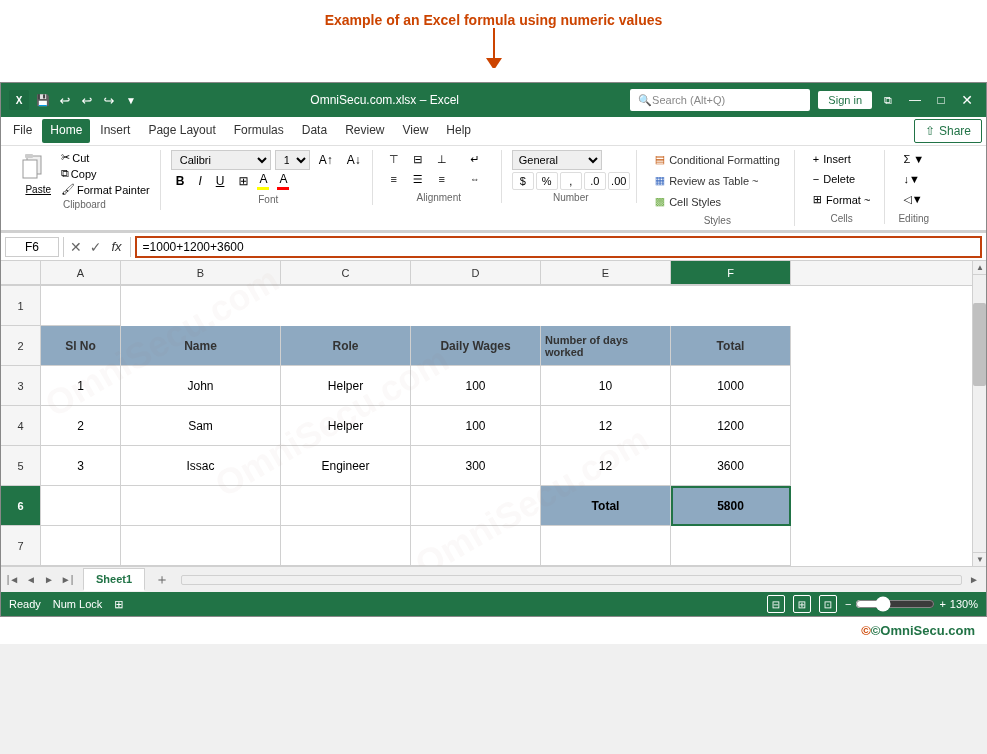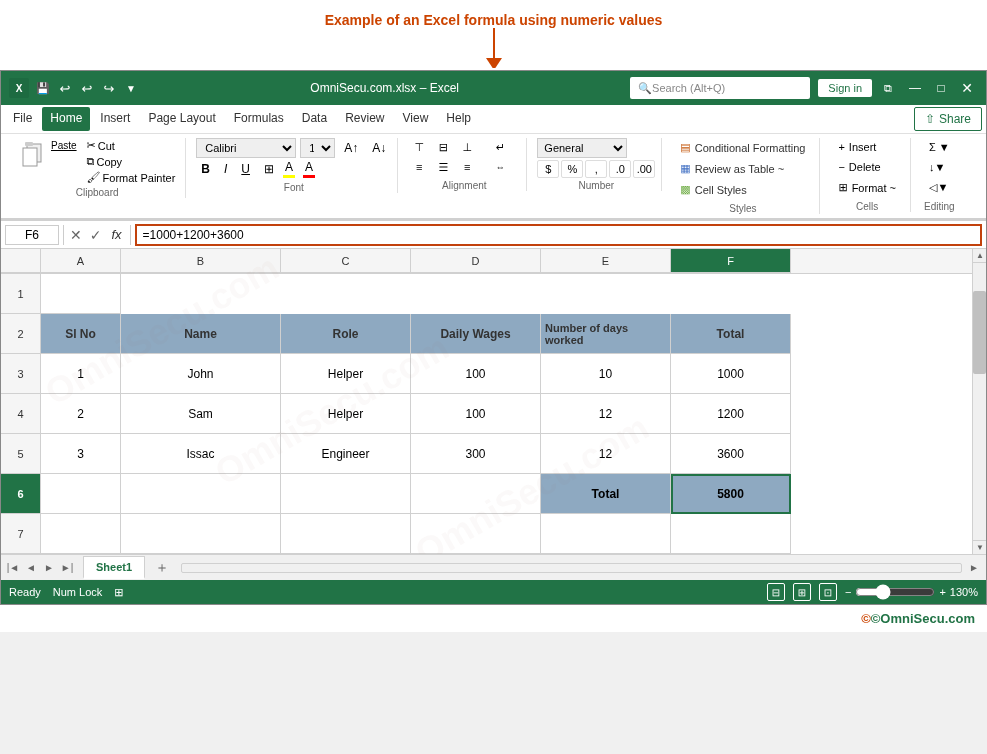--- a/index.html
+++ b/index.html
@@ -53,21 +53,21 @@
     .menu-share { margin-left: auto; display: flex; align-items: center; gap: 4px; padding: 4px 10px; color: #217346; cursor: pointer; border: 1px solid #217346; border-radius: 2px; font-size: 12px; }
 
     
     .ribbon-content { display: flex; padding: 4px 8px; gap: 4px; align-items: flex-start; border-bottom: 2px solid #d0d0d0; min-height: 78px; }
     .ribbon-group { display: flex; flex-direction: column; border-right: 1px solid #e0e0e0; padding: 0 6px; min-width: fit-content; }
     .ribbon-group:last-child { border-right: none; }
     .ribbon-group-label { text-align: center; font-size: 10px; color: #666; margin-top: auto; padding-top: 2px; }
 
     
     .clipboard-group .top-row { display: flex; gap: 2px; align-items: flex-start; }
-    .paste-btn { display: flex; flex-direction: row; align-items: flex-start; padding: 2px 4px; cursor: pointer; text-decoration: underline; }
+    .paste-btn { display: flex; flex-direction: column; align-items: flex-end; padding: 2px 4px; cursor: pointer; text-decoration: underline; }
     .paste-icon { width: 32px; height: 32px; background: #217346; border-radius: 2px; display: flex; align-items: center; justify-content: center; color: white; font-size: 18px; }
     .clipboard-small { display: flex; flex-direction: column; gap: 1px; }
     .small-btn { padding: 1px 4px; cursor: pointer; font-size: 11px; display: flex; align-items: center; gap: 2px; border-radius: 2px; }
 
     
     .font-group .row1 { display: flex; gap: 4px; align-items: center; margin-bottom: 2px; }
     .font-group .row2 { display: flex; gap: 4px; align-items: center; margin-bottom: 2px; }
     .font-name-box { border: 1px solid #ccc; padding: 2px 4px; font-size: 11px; width: 100px; cursor: pointer; }
     .font-size-box { border: 1px solid #ccc; padding: 2px 4px; font-size: 11px; width: 35px; cursor: pointer; }
     .font-btn { padding: 2px 5px; border: none; background: none; cursor: pointer; font-size: 12px; border-radius: 2px; }
@@ -166,21 +166,21 @@
     .vscroll-track { flex: 1; position: relative; }
     .vscroll-thumb { position: absolute; top: 10%; width: 100%; height: 30%; background: #c0c0c0; border-radius: 2px; cursor: pointer; }
     .vscroll-top { width: 14px; height: 14px; display: flex; align-items: center; justify-content: center; cursor: pointer; font-size: 8px; color: #666; border-bottom: 1px solid #d0d0d0; }
     .vscroll-bottom { width: 14px; height: 14px; display: flex; align-items: center; justify-content: center; cursor: pointer; font-size: 8px; color: #666; border-top: 1px solid #d0d0d0; }
   </style>
 </head>
 <body>
 
 <div class="page-wrapper">
 
-  <div class="title-area" style="padding-top:12px; padding-bottom:42px; position:relative;text-align:center;">
+  <div class="title-area" style="padding-top:12px; padding-bottom:54px; position:relative;text-align:center;">
     <div style="color:#cc4400; font-weight:bold; font-size:14px;">Example of an Excel formula using numeric values</div>
 
     <svg style="position:absolute; top:28px; left:50%; transform:translateX(-30px);" width="60" height="40">
       <line x1="30" y1="0" x2="30" y2="38" stroke="#cc4400" stroke-width="2"></line>
       <polygon points="22,30 30,42 38,30" fill="#cc4400"></polygon>
     </svg>
   </div>
 
   <div class="excel-window">
 

